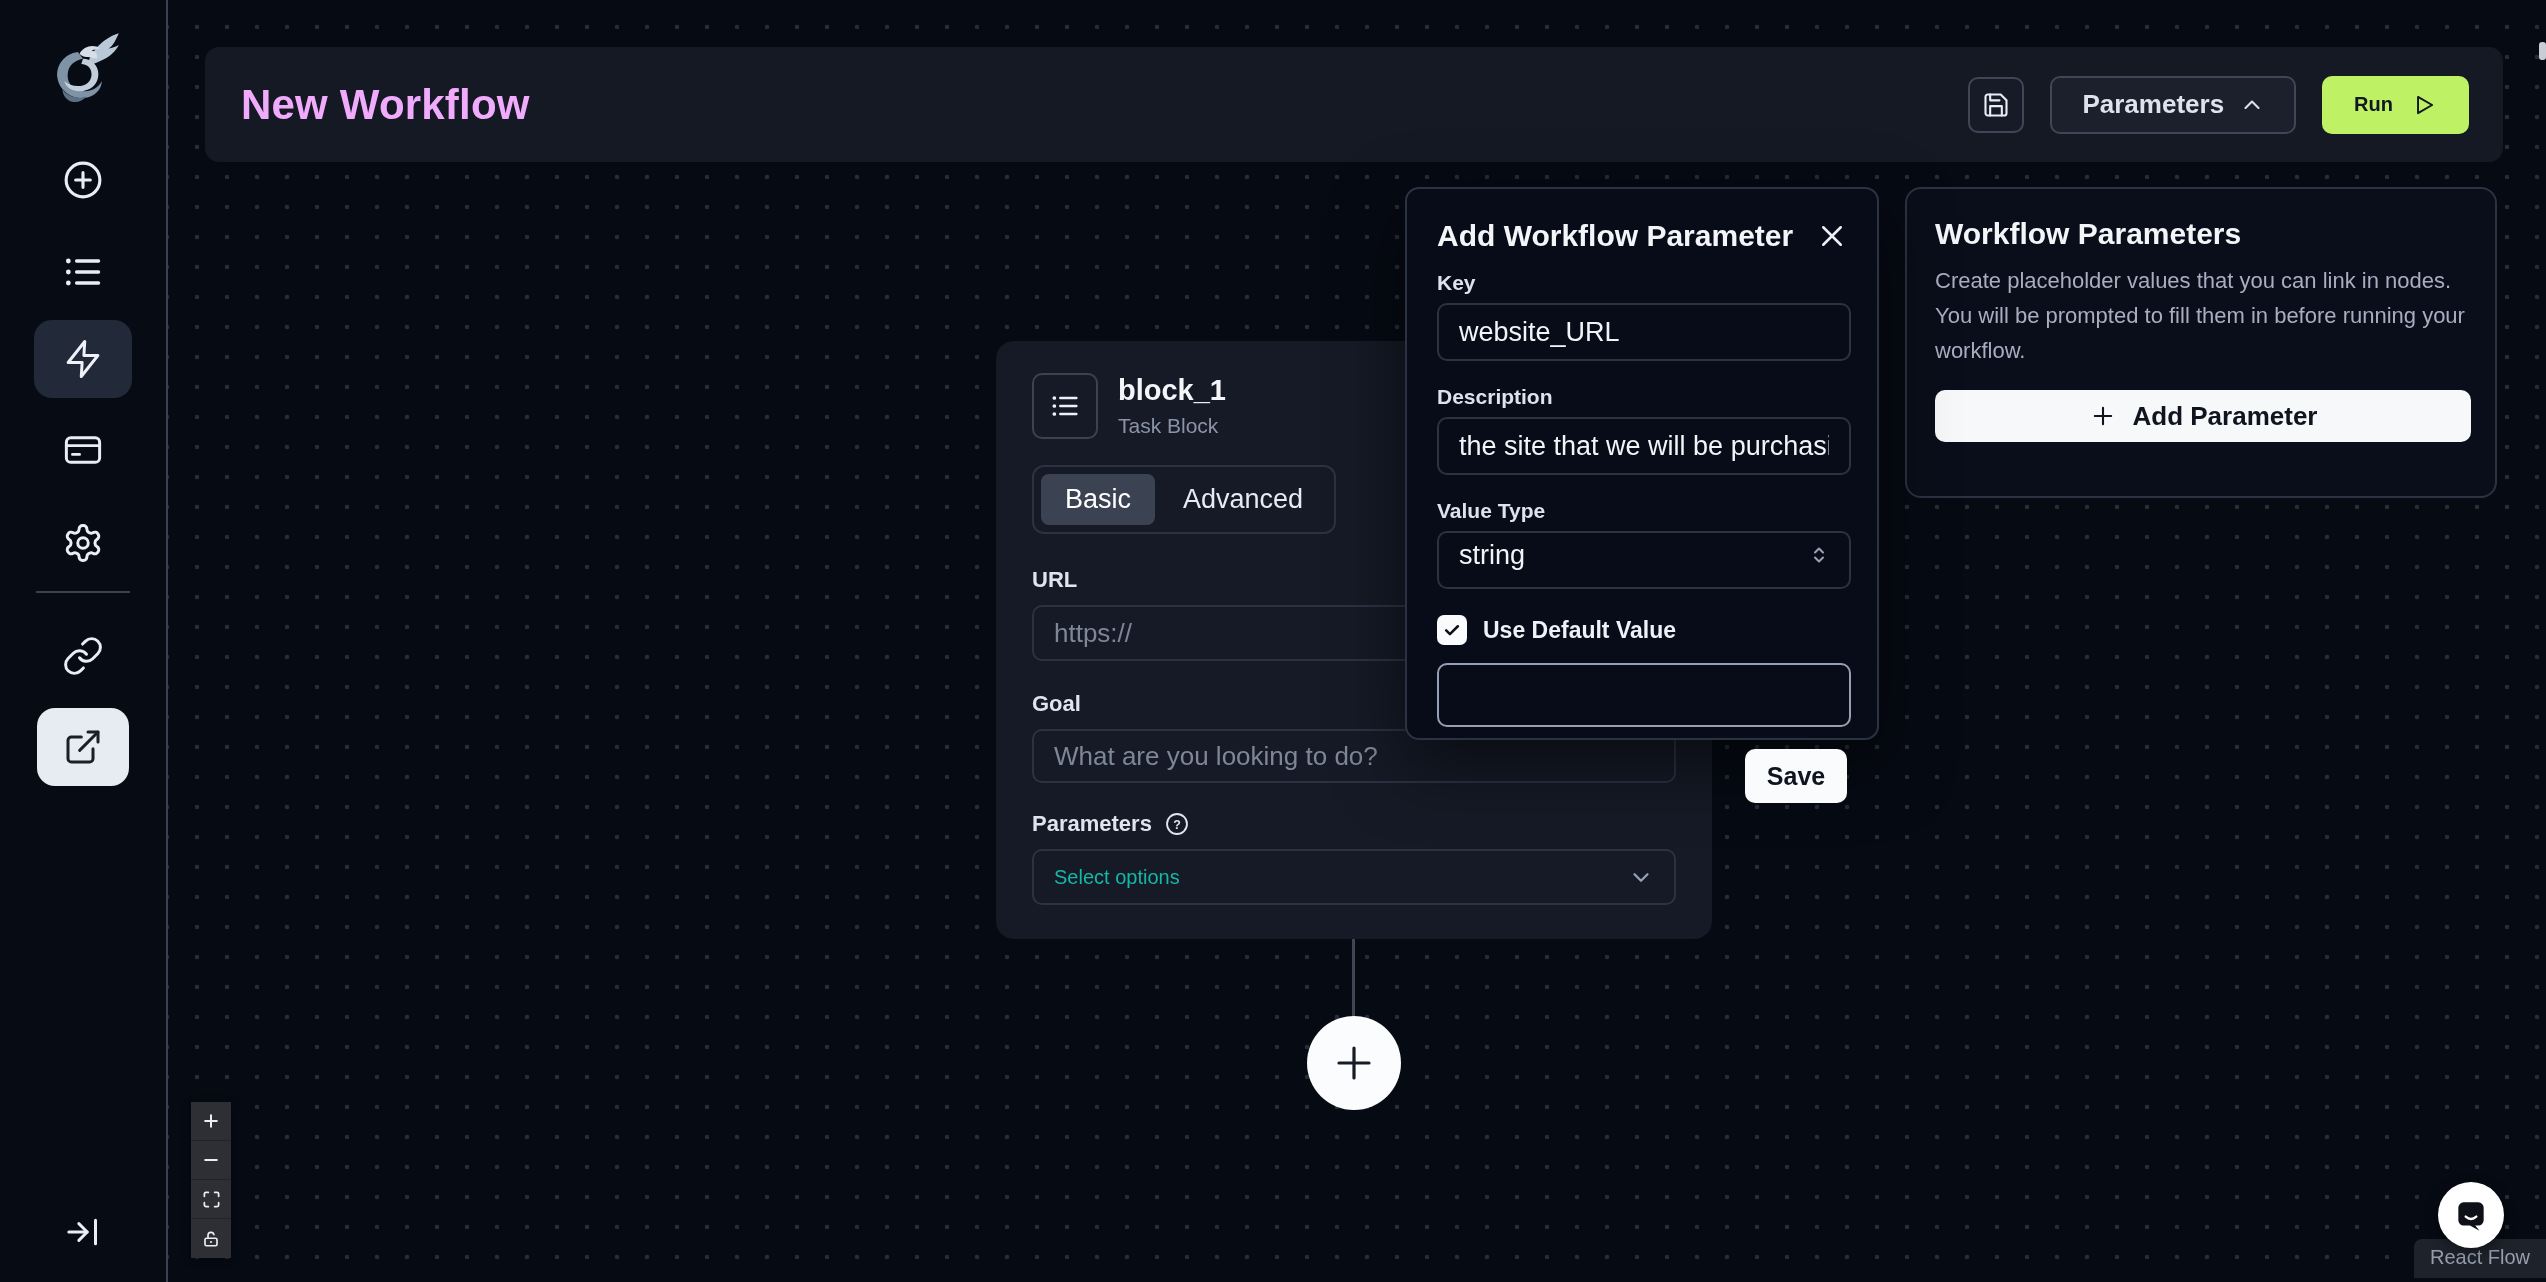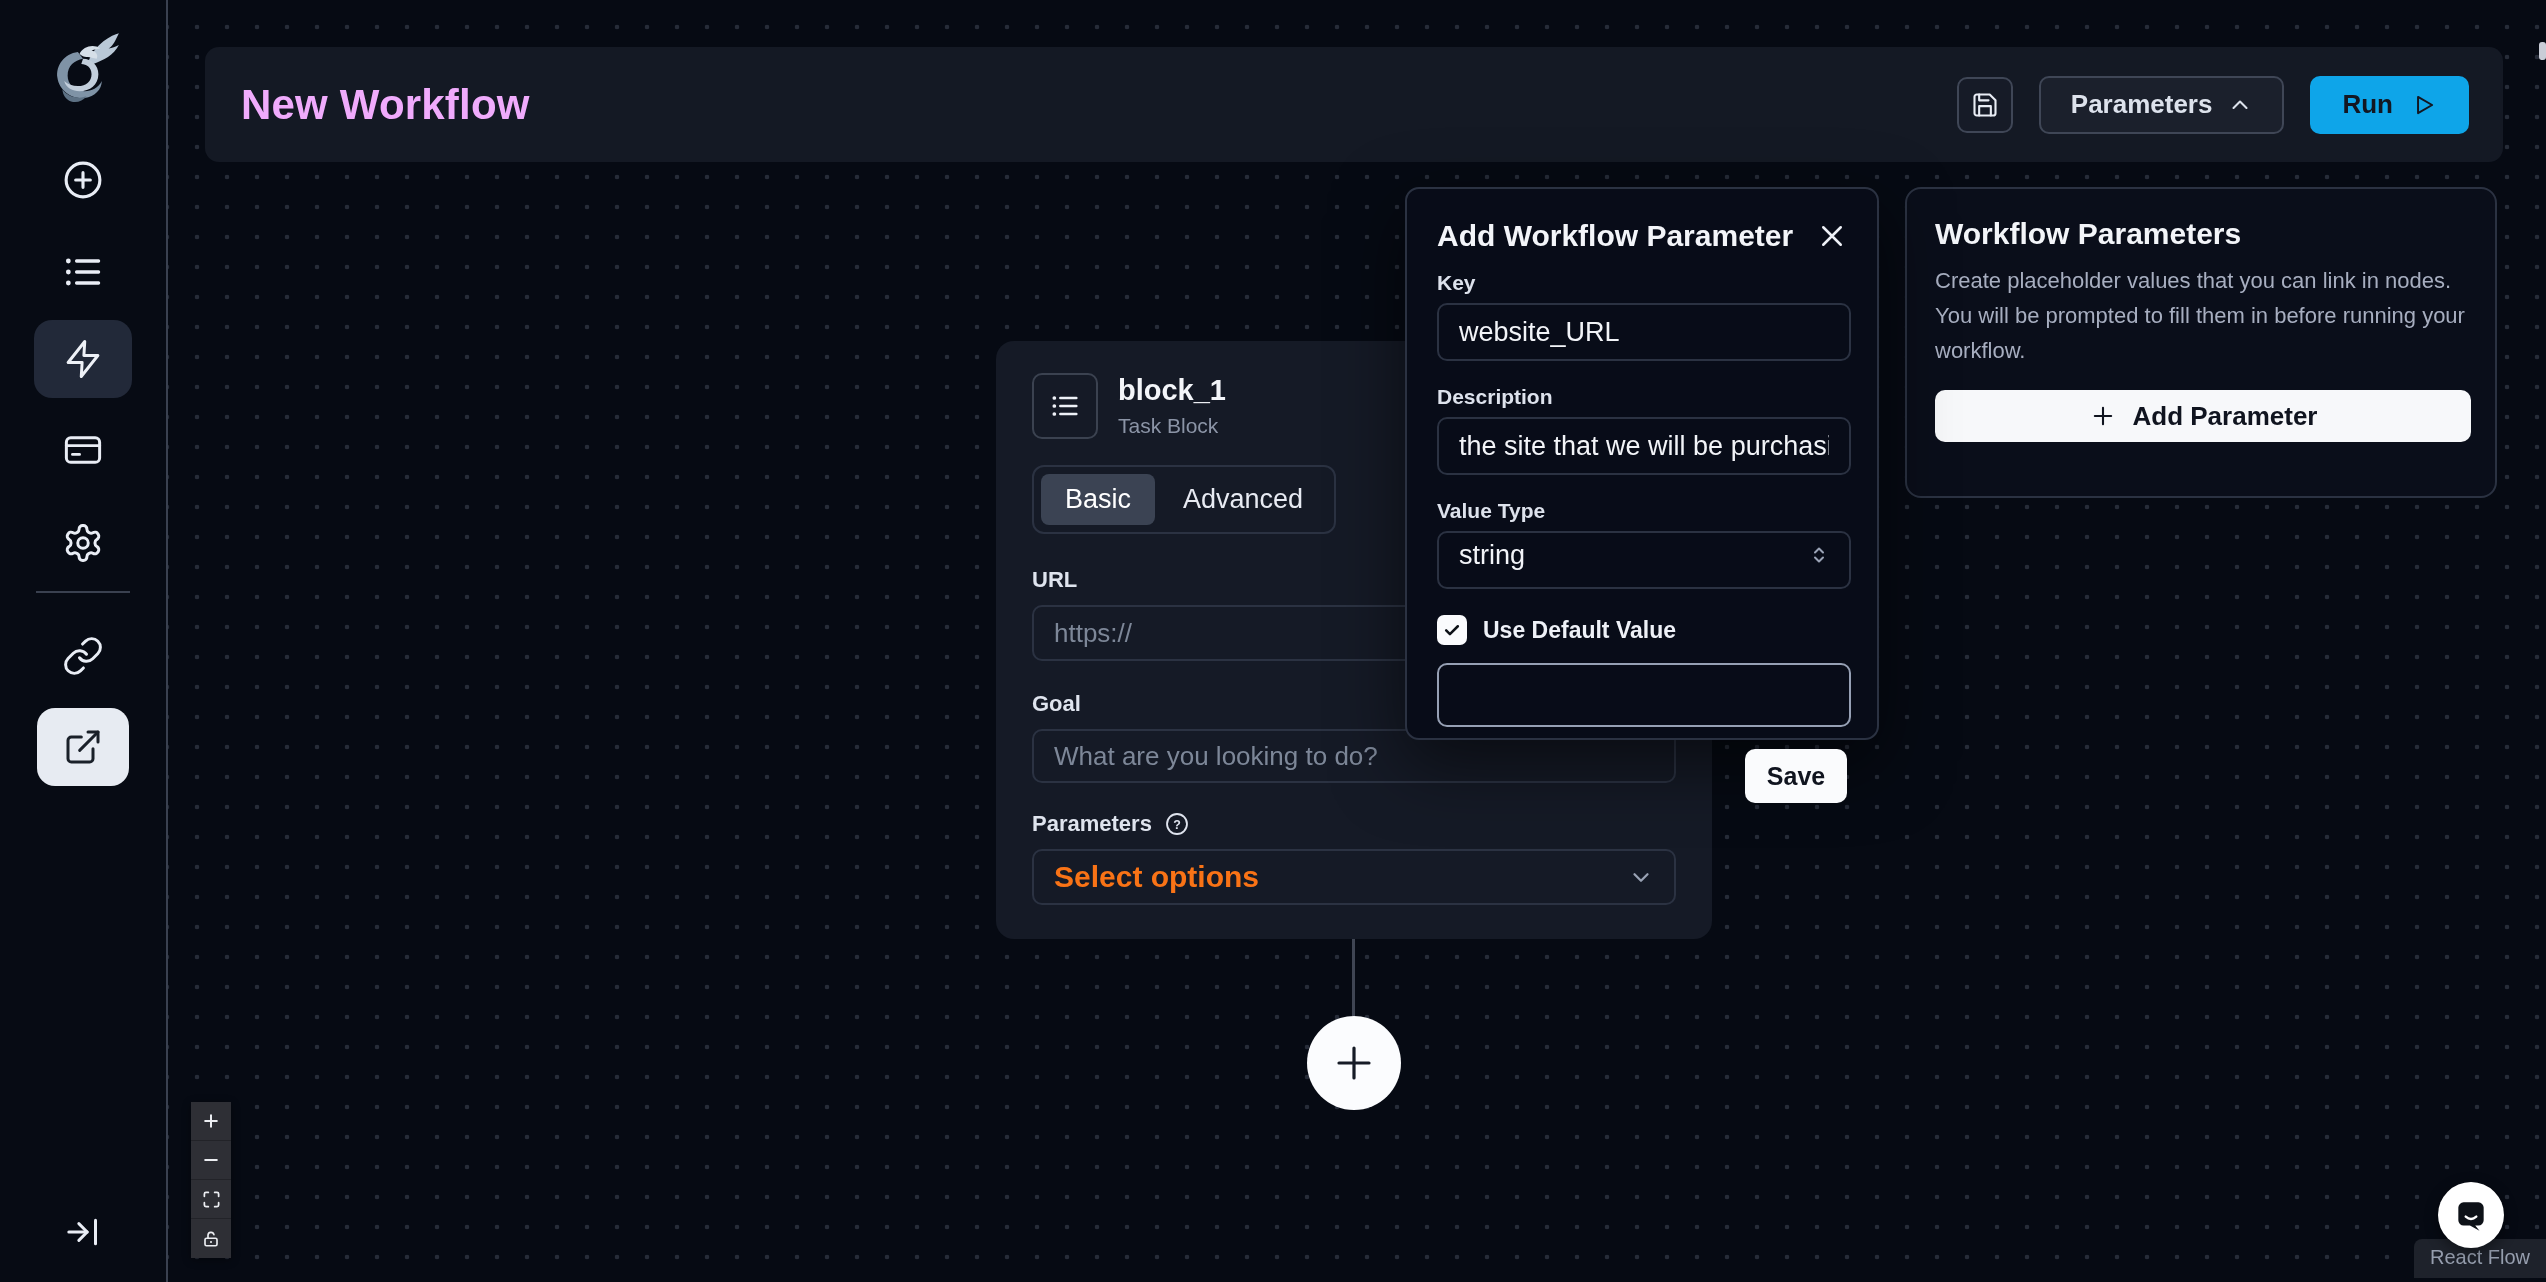--- a/index.html
+++ b/index.html
@@ -44,23 +44,23 @@
     width:56px; height:56px; border:2px solid #3f4656; border-radius:10px;
     background:#161b27; display:flex; align-items:center; justify-content:center;
     color:#e9edf5; cursor:pointer;
   }
   .btn-params {
     height:58px; padding:0 30px; background:#1b202c; border:2px solid #3f4656;
     border-radius:10px; display:flex; align-items:center; gap:16px;
     color:#dde2ec; font-size:26px; font-weight:700; cursor:pointer;
   }
   .btn-run {
-    height:58px; padding:0 32px; background:#0ea5e9; border-radius:10px;
+    height:58px; padding:0 32px; background:#bef264; border-radius:10px;
     display:flex; align-items:center; gap:18px; color:#131722;
-    font-size:26px; font-weight:700; cursor:pointer;
+    font-size:20px; font-weight:700; cursor:pointer;
   }
 
   
   .block-card {
     position:absolute; left:996px; top:341px; width:716px; height:598px;
     background:#151a26; border-radius:18px; padding:32px 36px; z-index:5;
   }
   .block-head { display:flex; align-items:center; gap:20px; }
   .block-icon-box {
     width:66px; height:66px; border:2px solid #3b4250; border-radius:10px;
@@ -81,21 +81,21 @@
     font-size:26px; color:#f2f4f8; font-family:inherit; outline:none;
   }
   .text-input::placeholder { color:#7d8798; }
   .params-row { margin-top:28px; display:flex; align-items:center; gap:12px; }
   .help-icon { color:#dfe4ee; }
   .select-box {
     margin-top:12px; width:644px; height:56px; border:2px solid #2b3242;
     border-radius:10px; display:flex; align-items:center; justify-content:space-between;
     padding:0 20px; cursor:pointer;
   }
-  .select-box .sel-text { font-size:30px; font-weight:700; color:#f97316; }
+  .select-box .sel-text { font-size:20px; font-weight:400; color:#14b8a6; }
   .select-box .chev { color:#99a2b4; }
 
   
   .edge-line { position:absolute; left:1352px; top:939px; width:3px; height:77px; background:#3f4553; z-index:4; }
   .plus-node {
     position:absolute; left:1307px; top:1016px; width:94px; height:94px;
     border-radius:50%; background:#fbfcfe; display:flex; align-items:center;
     justify-content:center; color:#161b26; cursor:pointer; z-index:6;
   }
 

